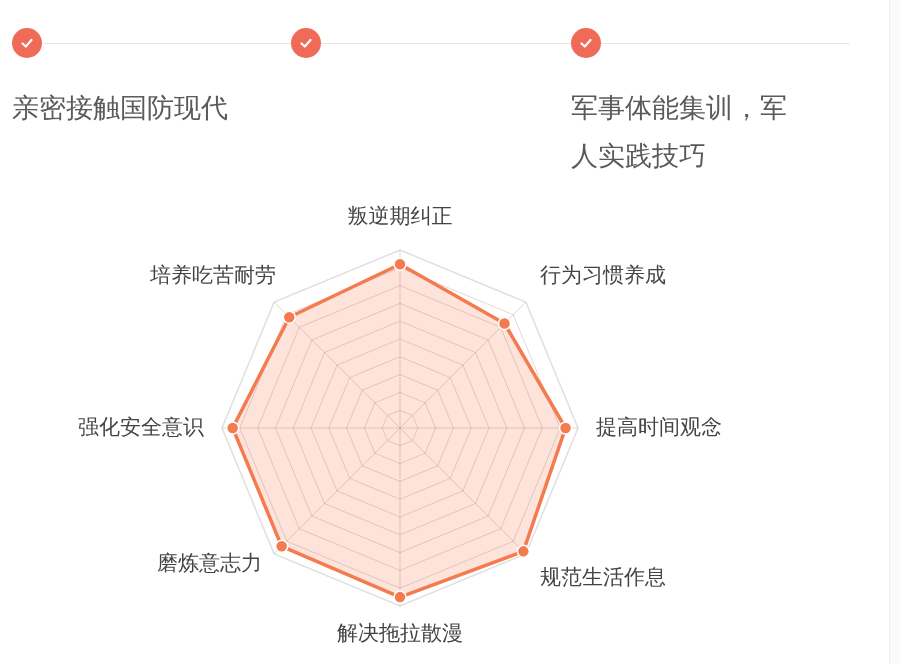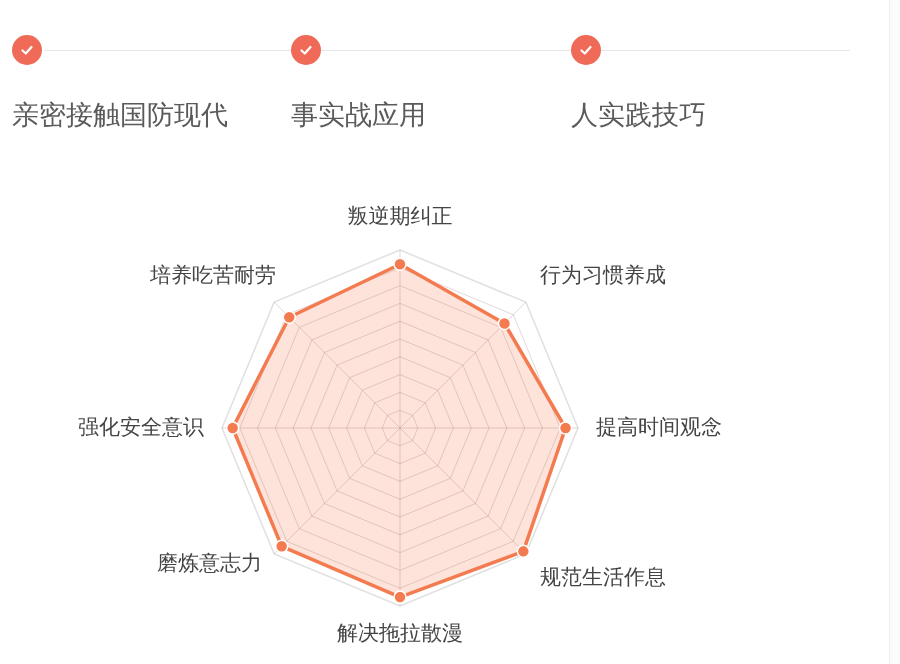--- a/index.html
+++ b/index.html
@@ -1,18 +1,18 @@
 <!DOCTYPE html>
 <html><head>
 <meta charset="utf-8">
 <style>
   html, body { margin:0; padding:0; background:#ffffff; }
   body { width:900px; height:664px; position:relative; overflow:hidden;
          font-family:"DejaVu Sans","Liberation Sans",sans-serif; color:#555; }
-  .steps { position:absolute; left:0; top:8px; width:850px; height:180px;text-decoration:underline; }
+  .steps { position:absolute; left:0; top:1px; width:850px; height:180px;text-decoration:underline; }
   .step-line { position:absolute; top:42px; height:1px; background:#e6e6e6; }
   .step { position:absolute; top:27px; width:260px; }
   .step-dot { position:absolute; left:0; top:0; width:30px; height:30px; border-radius:50%;
               background:#ef6b57; display:flex; align-items:center; justify-content:center; }
   .step-text { position:absolute; left:0; top:56px; width:250px; font-size:27px; line-height:48px;
                color:#5a5a5a; letter-spacing:0px; }
   .right-gutter { position:absolute; left:889px; top:0; width:11px; height:664px;
                   background:#fbfbfb; border-left:1px solid #eeeeee; }
   .chart { position:absolute; left:0; top:190px; width:850px; height:474px; }
   .chart svg { position:absolute; left:0; top:0; }
@@ -35,31 +35,31 @@
     </div>
   </div>
 
   <div class="step" style="left:291px;">
     <div class="step-dot">
       <svg width="16" height="16" viewBox="0 0 16 16">
           <path d="M3.5 8.5 L6.8 11.5 L12.5 5" fill="none" stroke="#fff" stroke-width="2.2" stroke-linecap="round" stroke-linejoin="round"></path>
         </svg>
     </div>
     <div class="step-text">
-      <div>事实战应用</div>
     </div>
   </div>
 
   <div class="step" style="left:571px;">
     <div class="step-dot">
       <svg width="16" height="16" viewBox="0 0 16 16">
           <path d="M3.5 8.5 L6.8 11.5 L12.5 5" fill="none" stroke="#fff" stroke-width="2.2" stroke-linecap="round" stroke-linejoin="round"></path>
         </svg>
     </div>
     <div class="step-text">
+      <div>军事体能集训，军</div>
       <div>人实践技巧</div>
     </div>
   </div>
 </div>
 
 <div class="chart">
   <svg id="radar-svg" width="850" height="474">
       <polygon points="400,74.24000000000001 504.46795585250055,133.53204414749948 565.54,238 523.3477069101814,361.34770691018133 400,407.1 281.68689337186686,356.31310662813314 232.68,238.00000000000003 289.23879379493917,127.23879379493921" fill="#fde3da" stroke="none"></polygon>
       <polygon points="400,220.2 412.58650070512056,225.41349929487944 417.8,238 412.58650070512056,250.58650070512056 400,255.8 387.41349929487944,250.58650070512056 382.2,238 387.41349929487944,225.41349929487944" fill="none" stroke="rgba(150,120,110,0.28)" stroke-width="1"></polygon>
       <polygon points="400,202.4 425.1730014102411,212.82699858975892 435.6,238 425.1730014102411,263.1730014102411 400,273.6 374.8269985897589,263.1730014102411 364.4,238 374.8269985897589,212.82699858975892" fill="none" stroke="rgba(150,120,110,0.28)" stroke-width="1"></polygon>

